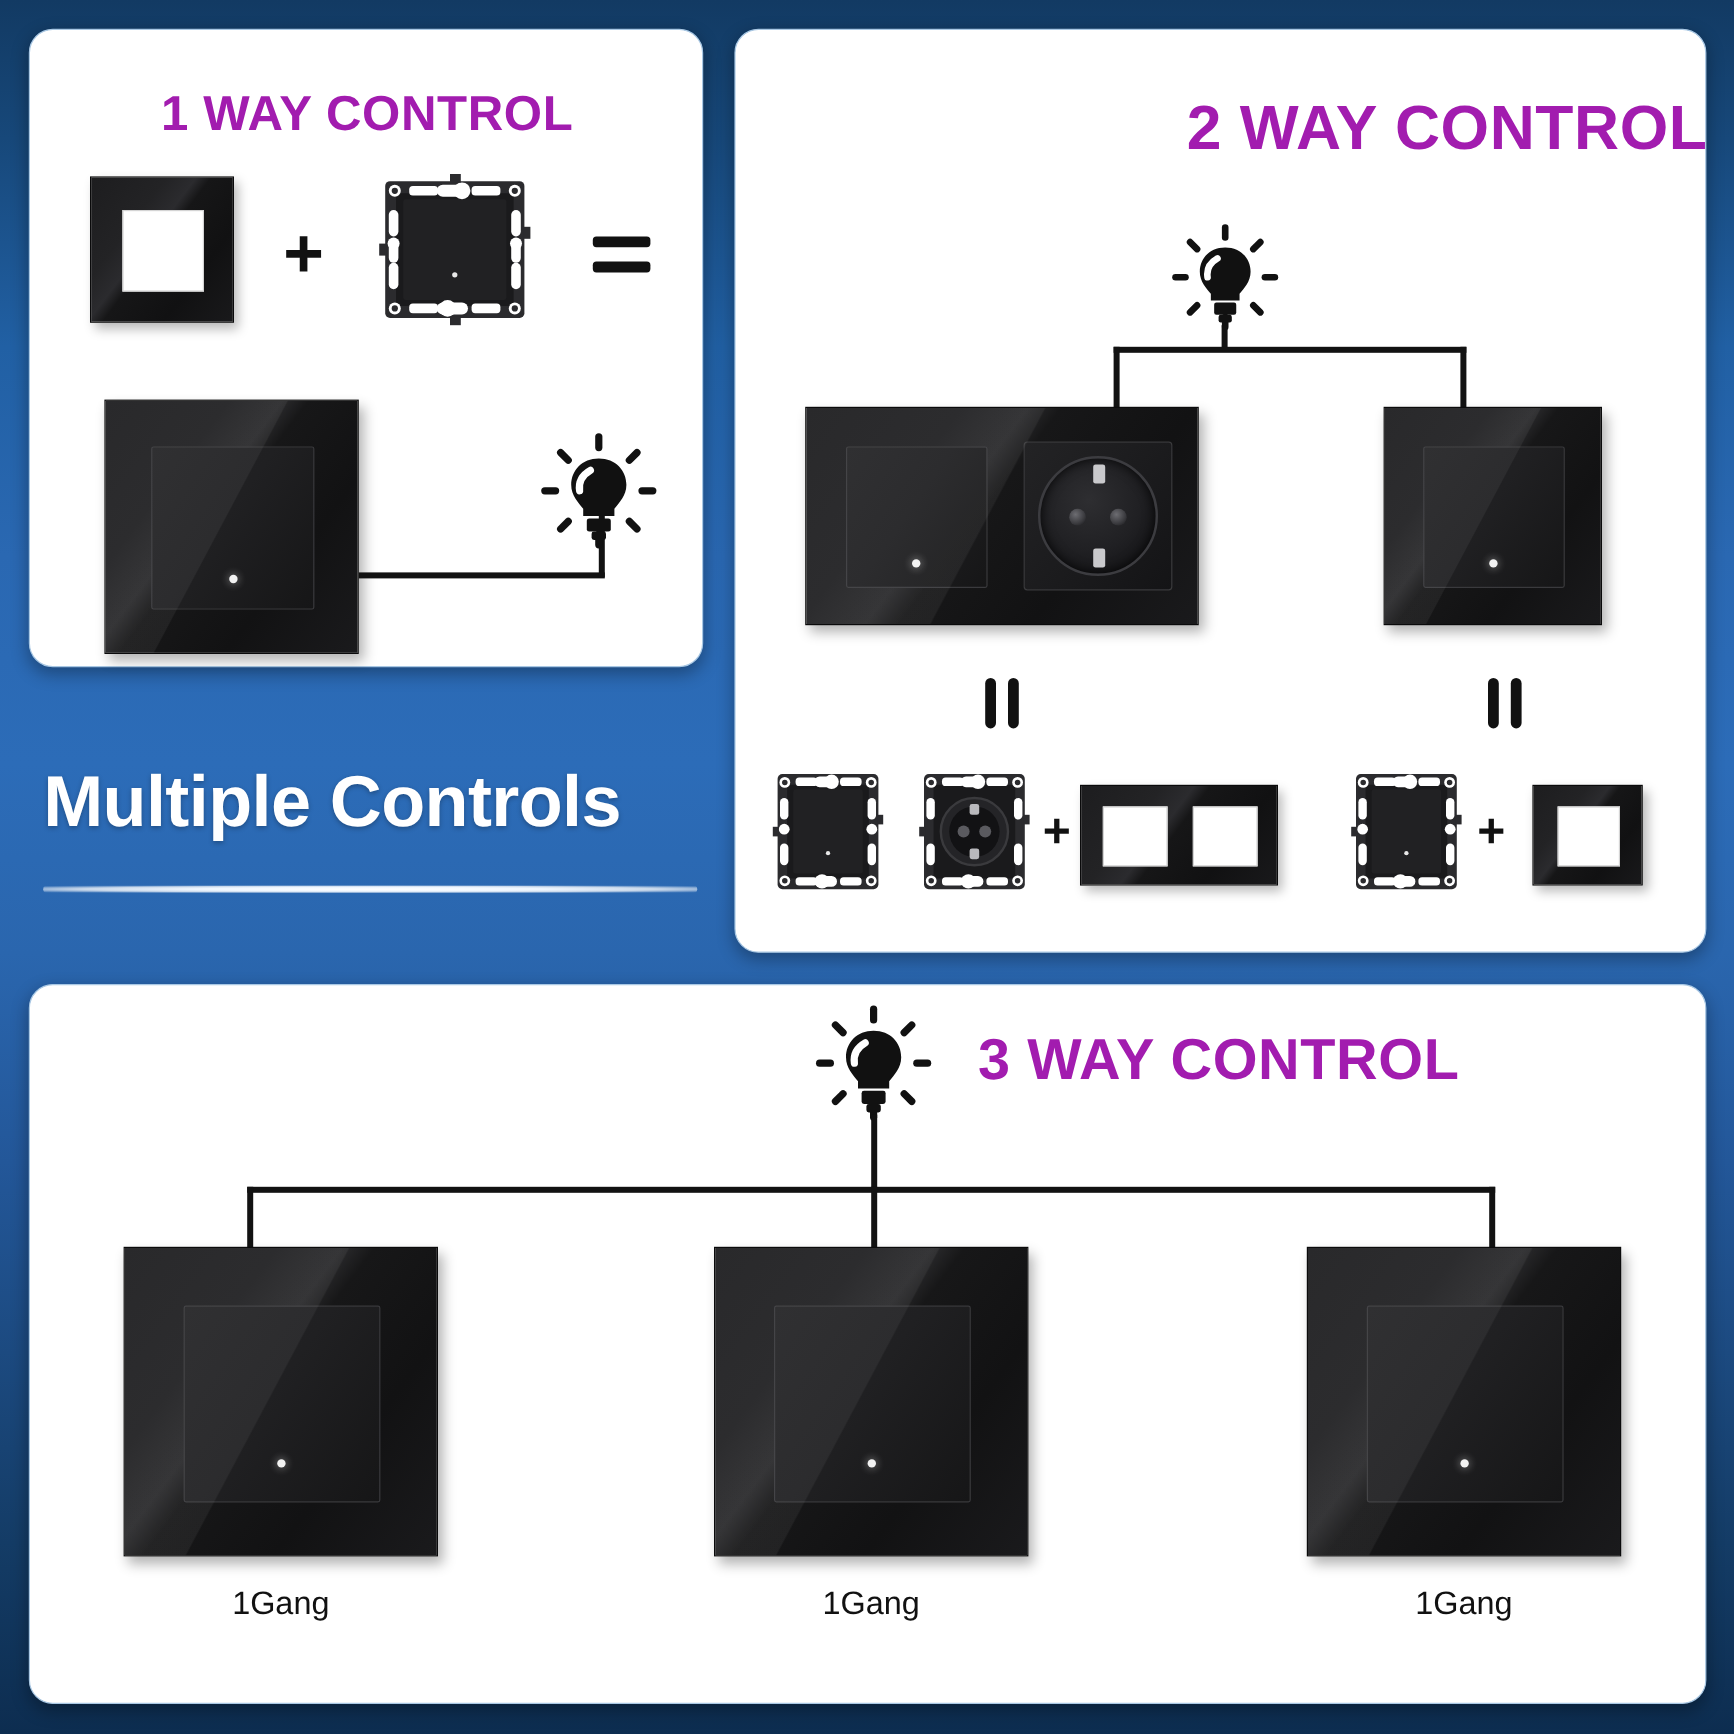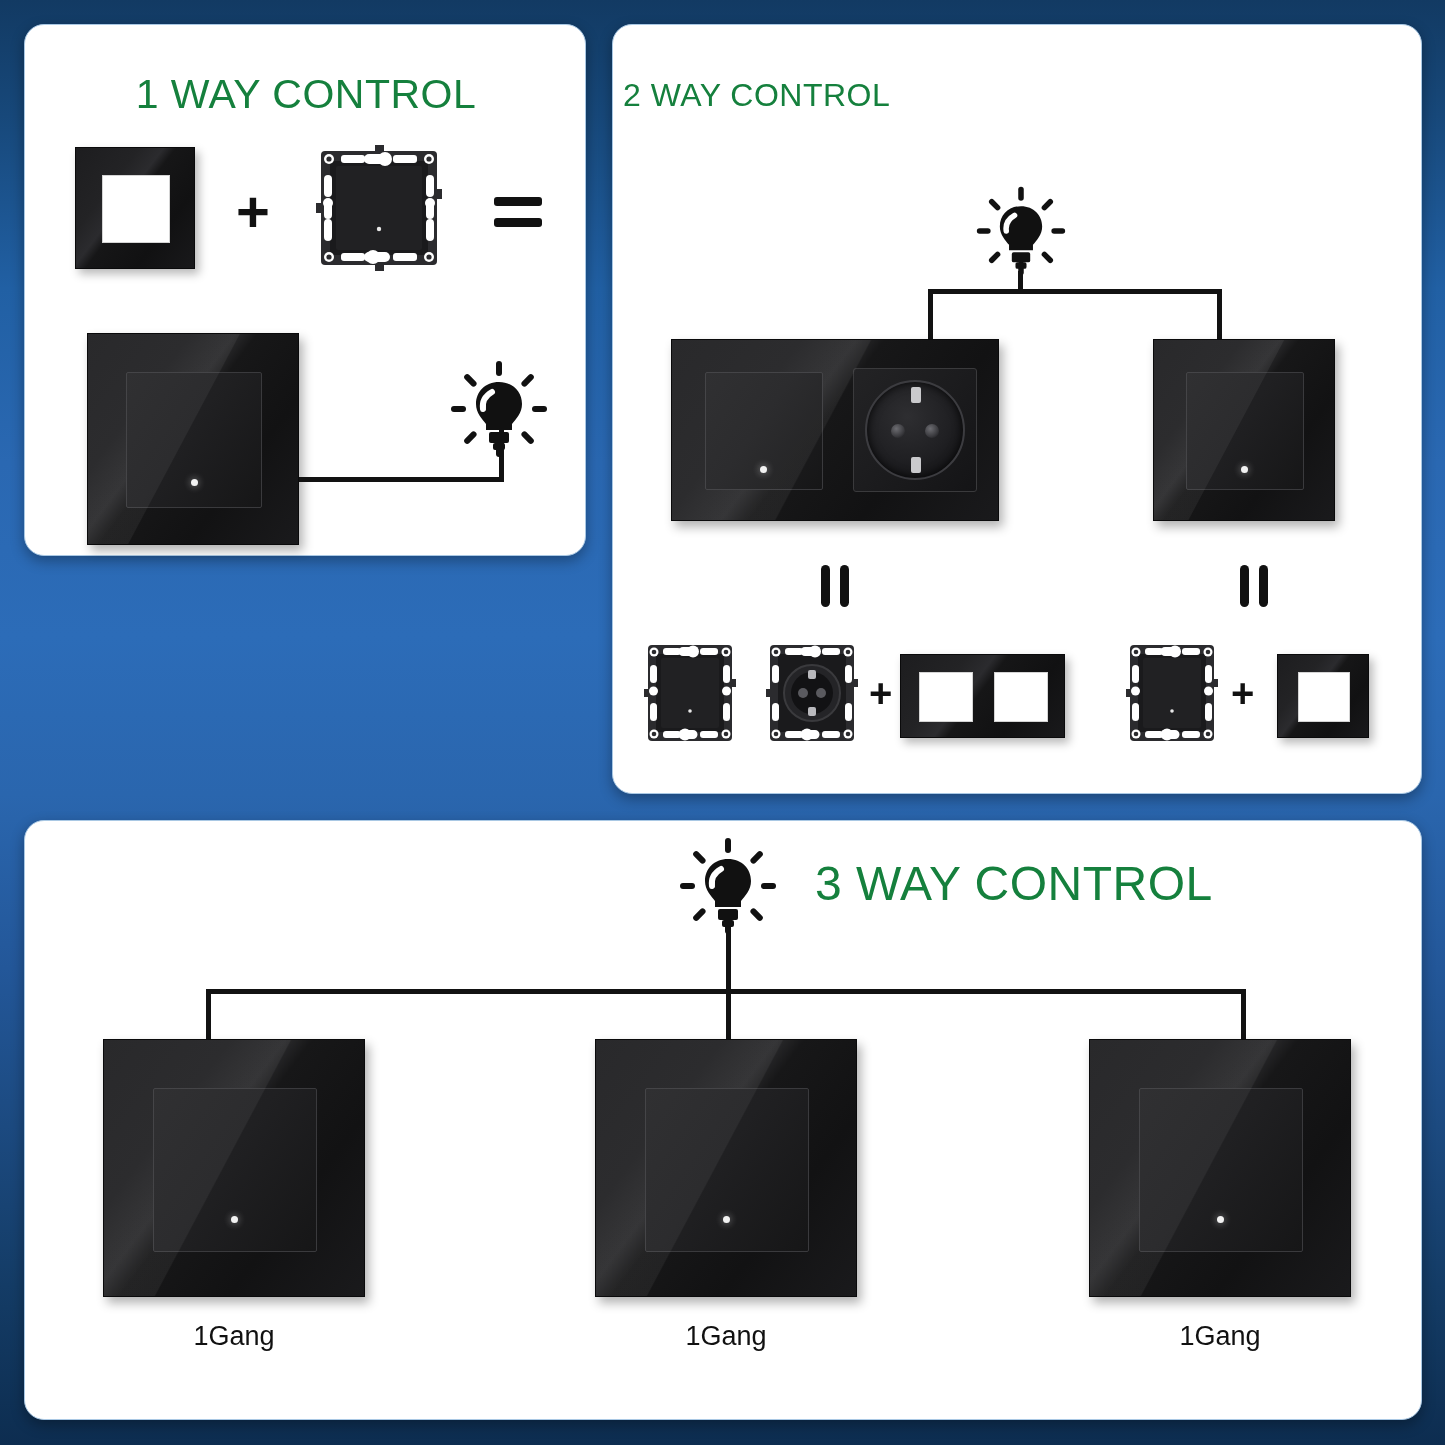--- a/index.html
+++ b/index.html
@@ -53,27 +53,27 @@
     border: 1px solid #a9c8e4;
     box-shadow: 0 5px 14px rgba(0,0,0,.32);
   }
   #card-oneway  { left: 24px;  top: 24px;   width: 562px;  height: 532px; }
   #card-twoway  { left: 612px; top: 24px;   width: 810px;  height: 770px; }
   #card-threeway{ left: 24px;  top: 820px;  width: 1398px; height: 600px; }
 
   
   .sec-title {
     position: absolute;
-    color: #15803d;
-    font-weight: normal;
+    color: #a21caf;
+    font-weight: bold;
     letter-spacing: .5px;
     white-space: nowrap;
   }
   #title-oneway   { left: 0; top: 46px; width: 562px; text-align: center; font-size: 41px; }
-  #title-twoway   { left: 0; top: 52px; width: 810px; text-align: left; font-size: 32px; padding-left: 10px; }
+  #title-twoway   { left: 0; top: 52px; width: 810px; text-align: right; font-size: 52px; padding-left: 10px; }
   #title-threeway { left: 810px; top: 855px; font-size: 48px; }
 
   
   #banner {
     position: absolute;
     left: 36px;
     top: 638px;
     width: 545px;
   }
   #banner-title {
@@ -472,20 +472,24 @@
       </svg>
     </div>
 
     <div class="plus" style="left:618px; top:648px; font-size:40px;">+</div>
 
     <div class="frame" style="left:664px; top:629px; width:92px; height:84px;">
       <div class="opening" style="left:20px; top:17px; width:52px; height:50px;"></div>
     </div>
   </div>
 
+  <div id="banner">
+    <div id="banner-title">Multiple Controls</div>
+    <div id="banner-rule"></div>
+  </div>
 
   <div class="card" id="card-threeway">
 
     <div class="sec-title" id="title-threeway" style="left:790px; top:35px; position:absolute;">3 WAY CONTROL</div>
 
     <div class="bulb" style="left:653px; top:15px; width:100px; height:100px;">
       <svg viewBox="0 0 100 100">
         <g fill="#111">
           <rect x="47" y="2" width="6" height="15" rx="3"></rect>
           <rect x="47" y="2" width="6" height="15" rx="3" transform="rotate(45 50 50)"></rect>

